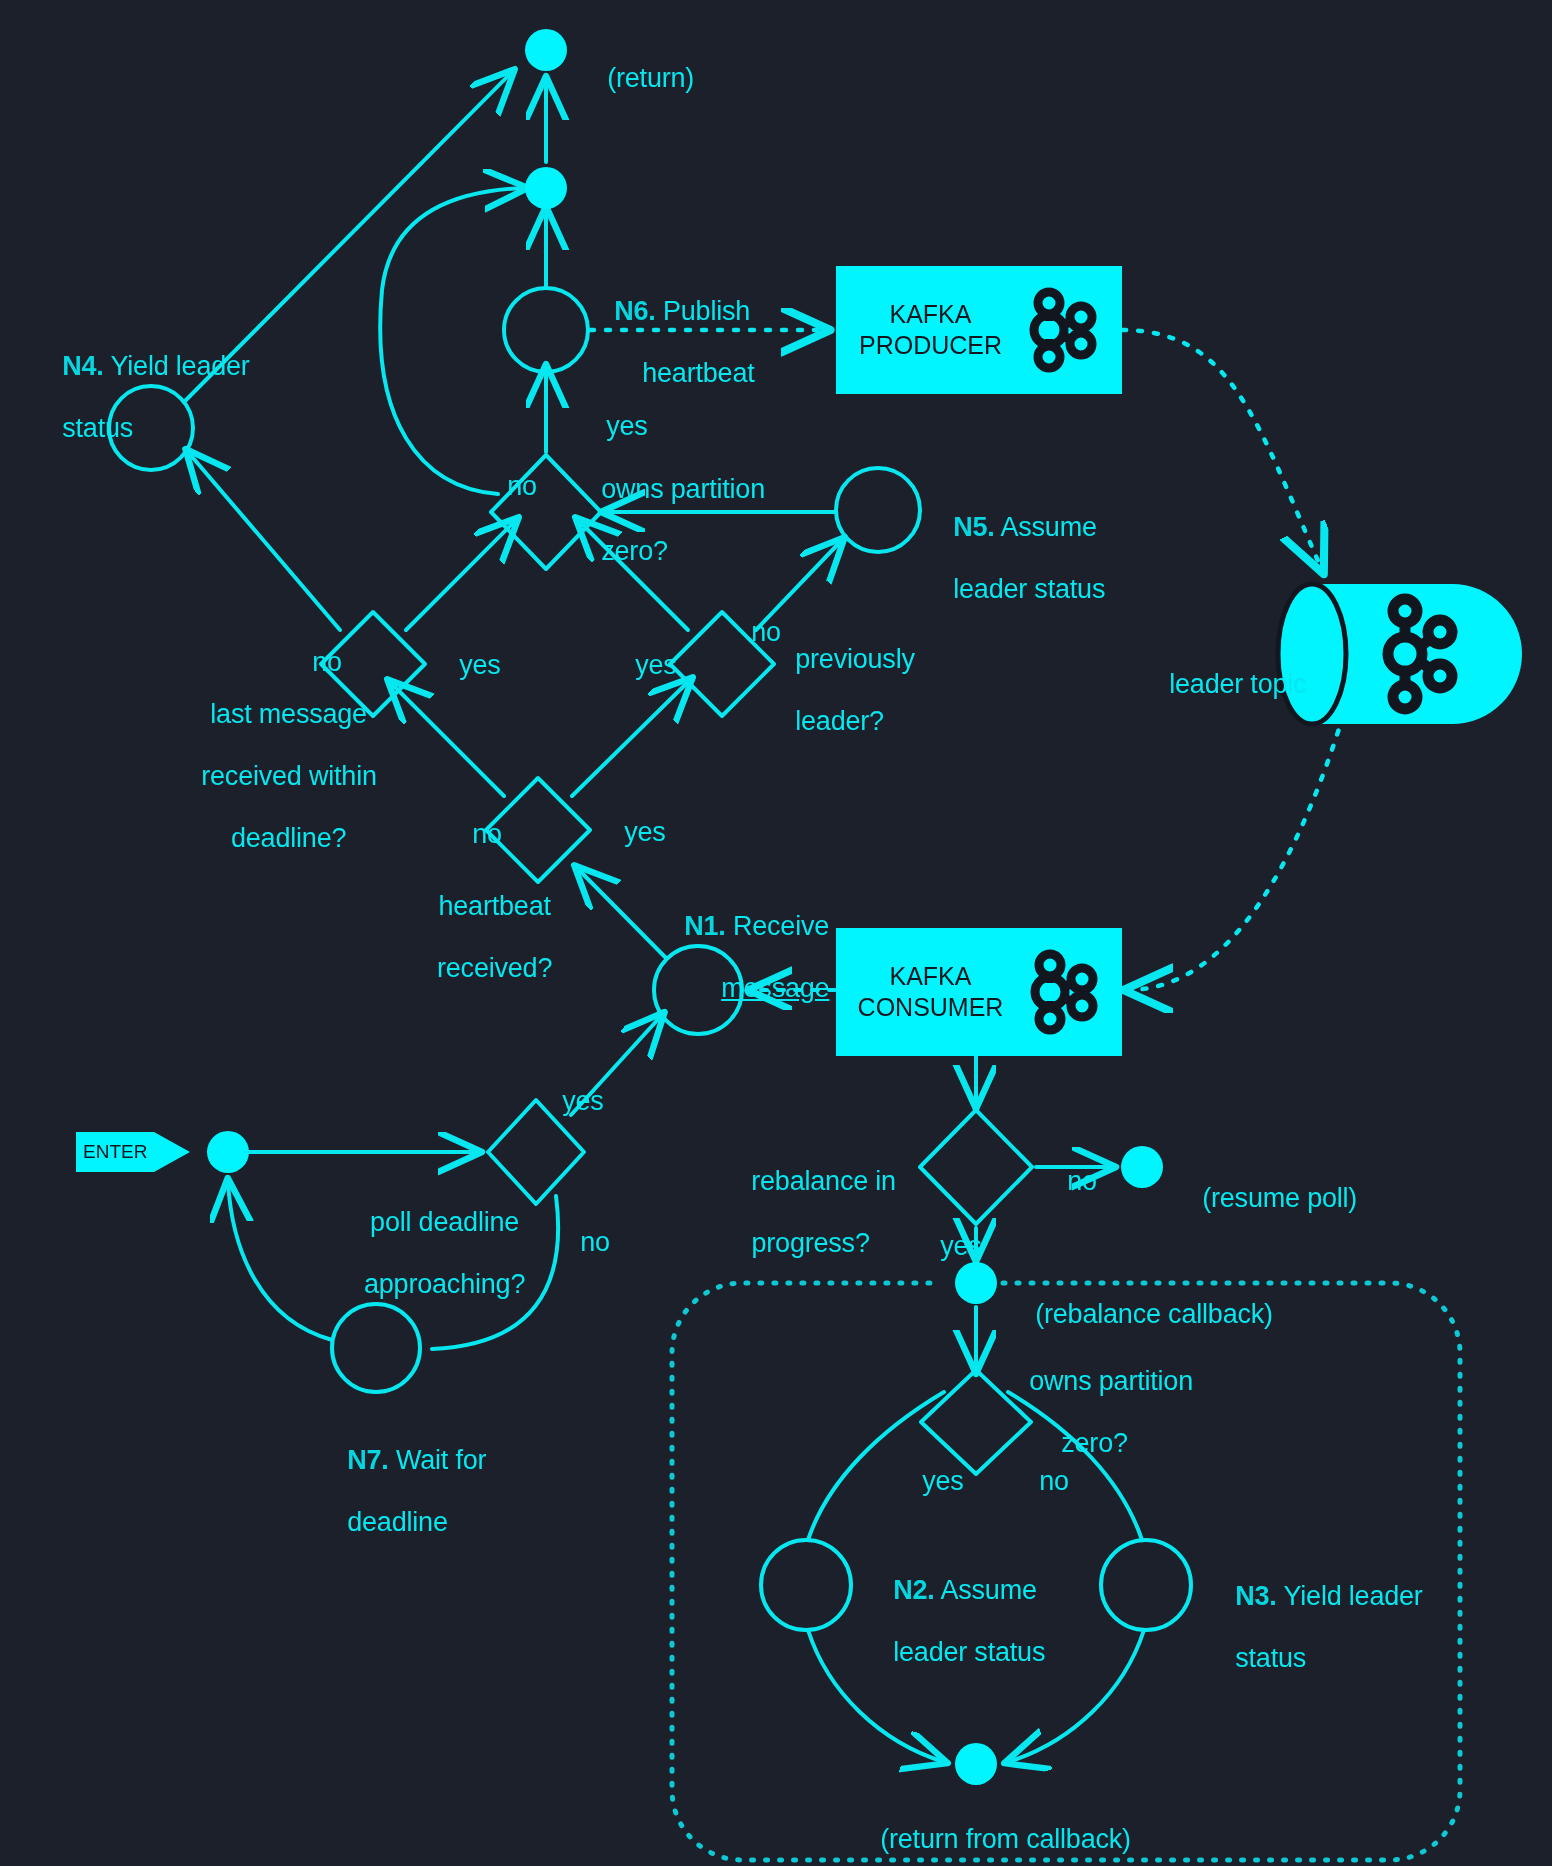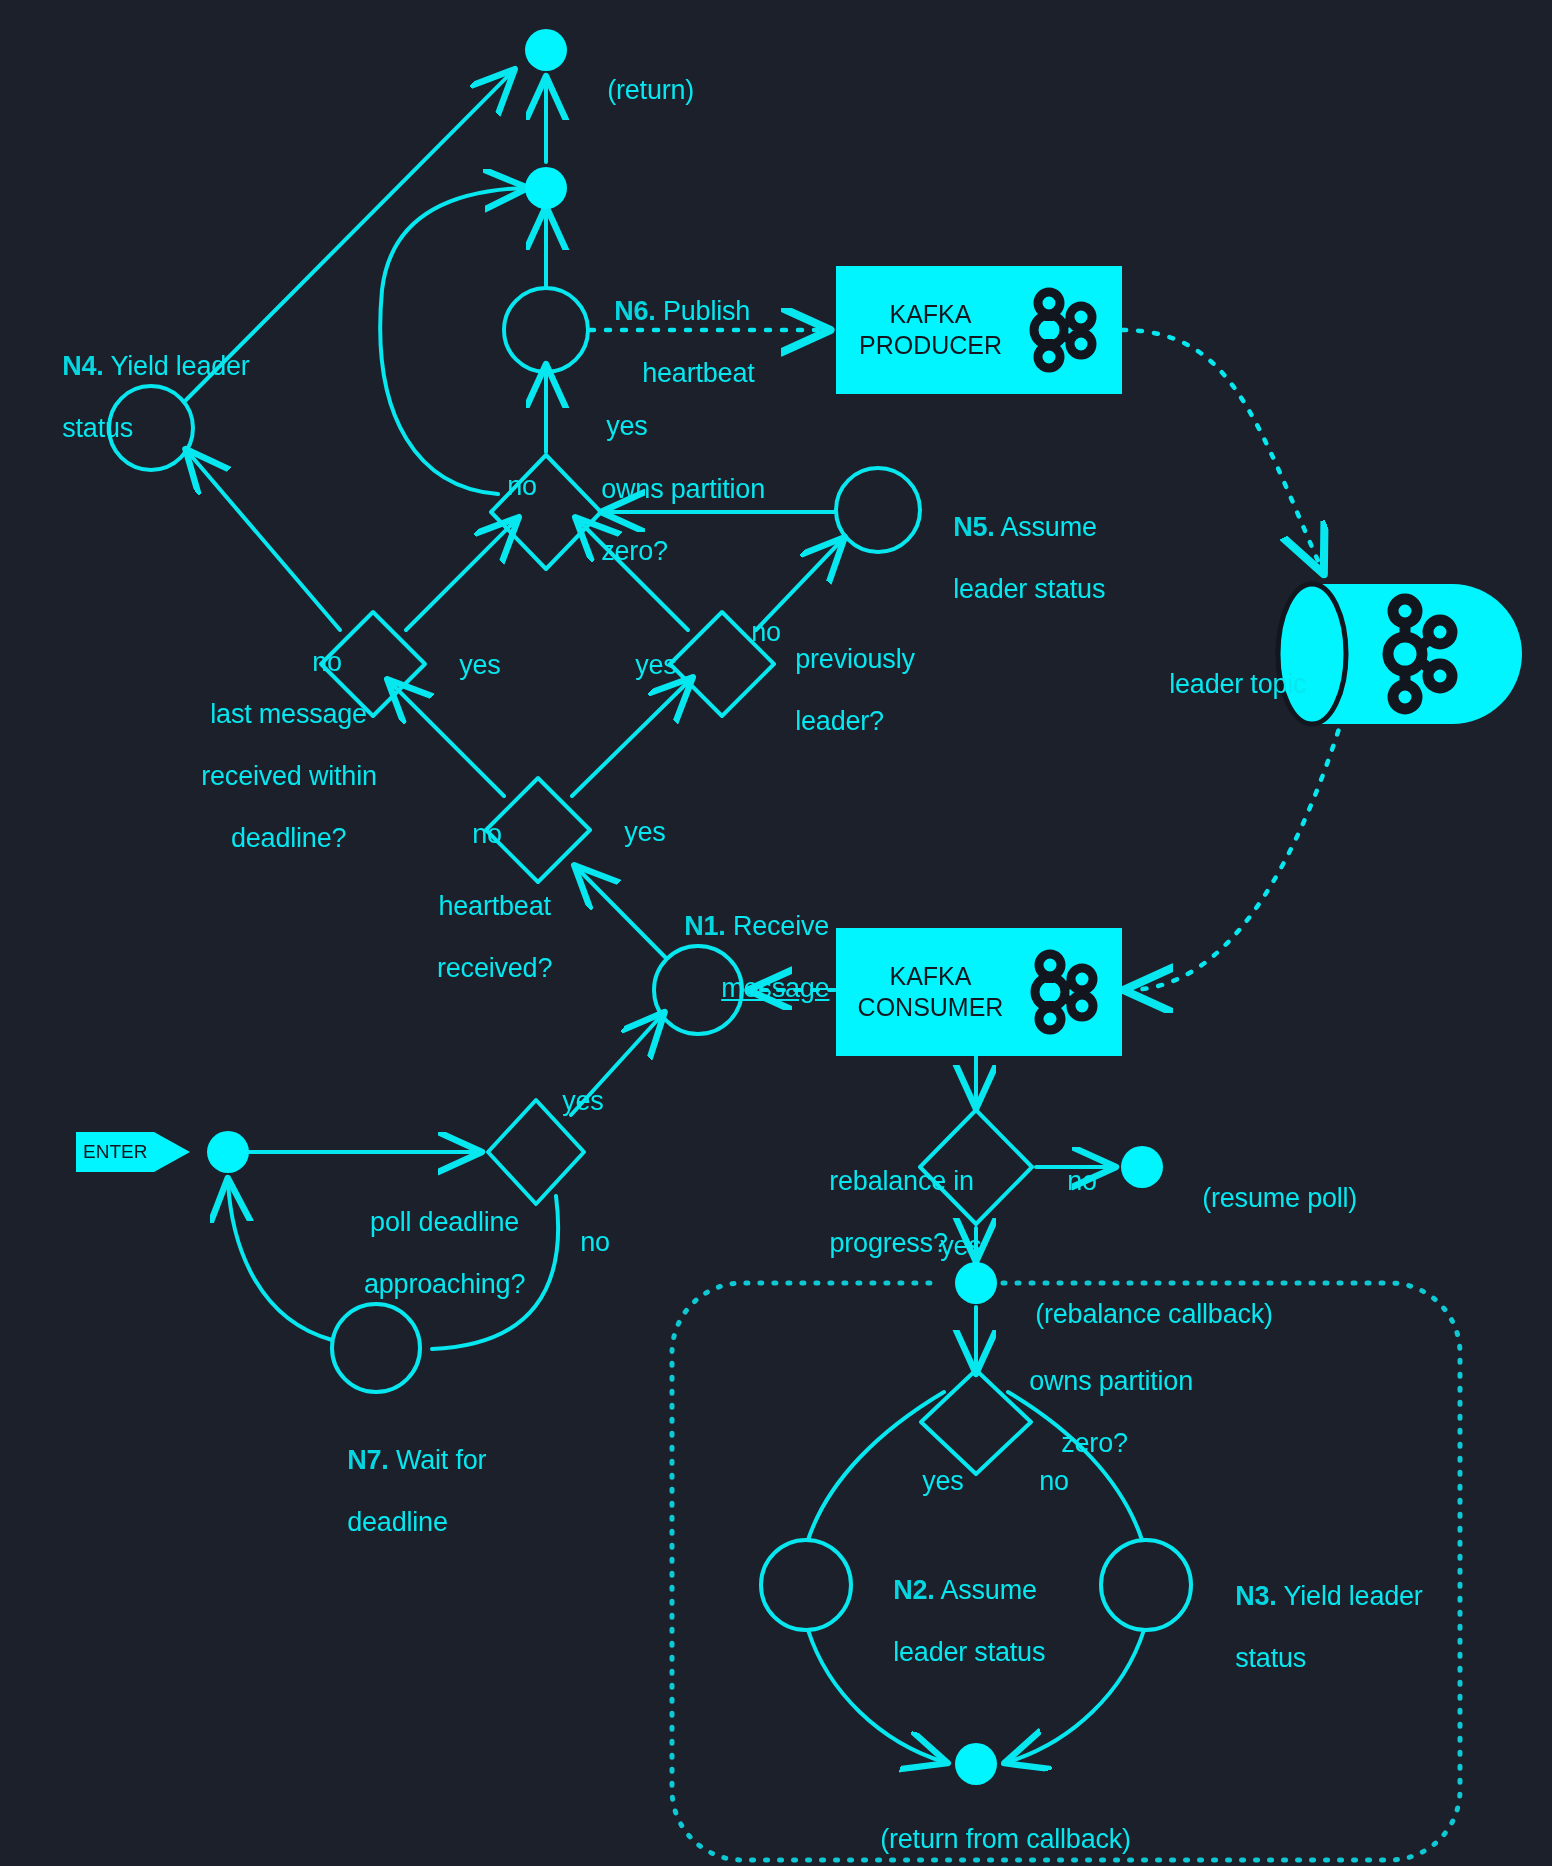--- a/index.html
+++ b/index.html
@@ -250,21 +250,21 @@
         <line x1="38" y1="48" x2="45" y2="53"></line>
       </g>
     </svg>
   </div>
 
   <div class="enter-chip" style="left:76px; top:1132px;">
     <div class="box">ENTER</div>
     <div class="tip"></div>
   </div>
 
-  <div class="lbl" style="left:578px; top:44px;">
+  <div class="lbl" style="left:578px; top:32px;">
     <span>(return)</span>
   </div>
 
   <div class="lbl" style="left:33px; top:320px;">
     <b>N4.</b><span> Yield leader</span><br>
     <span>status</span>
   </div>
 
   <div class="lbl" style="left:585px; top:265px;">
     <b>N6.</b><span> Publish</span><br>
@@ -349,21 +349,21 @@
   <div class="lbl" style="left:330px; top:1176px; text-align:center; width:200px;">
     <span>poll deadline</span><br>
     <span>approaching?</span>
   </div>
 
   <div class="lbl" style="left:318px; top:1414px;">
     <b>N7.</b><span> Wait for</span><br>
     <span>deadline</span>
   </div>
 
-  <div class="lbl" style="left:800px; top:1135px; text-align:center; width:148px;">
+  <div class="lbl" style="left:722px; top:1135px; text-align:center; width:148px;">
     <span>rebalance in</span><br>
     <span>progress?</span>
   </div>
 
   <div class="lbl" style="left:1038px; top:1135px;">
     <span>no</span>
   </div>
 
   <div class="lbl" style="left:911px; top:1200px;">
     <span>yes</span>

